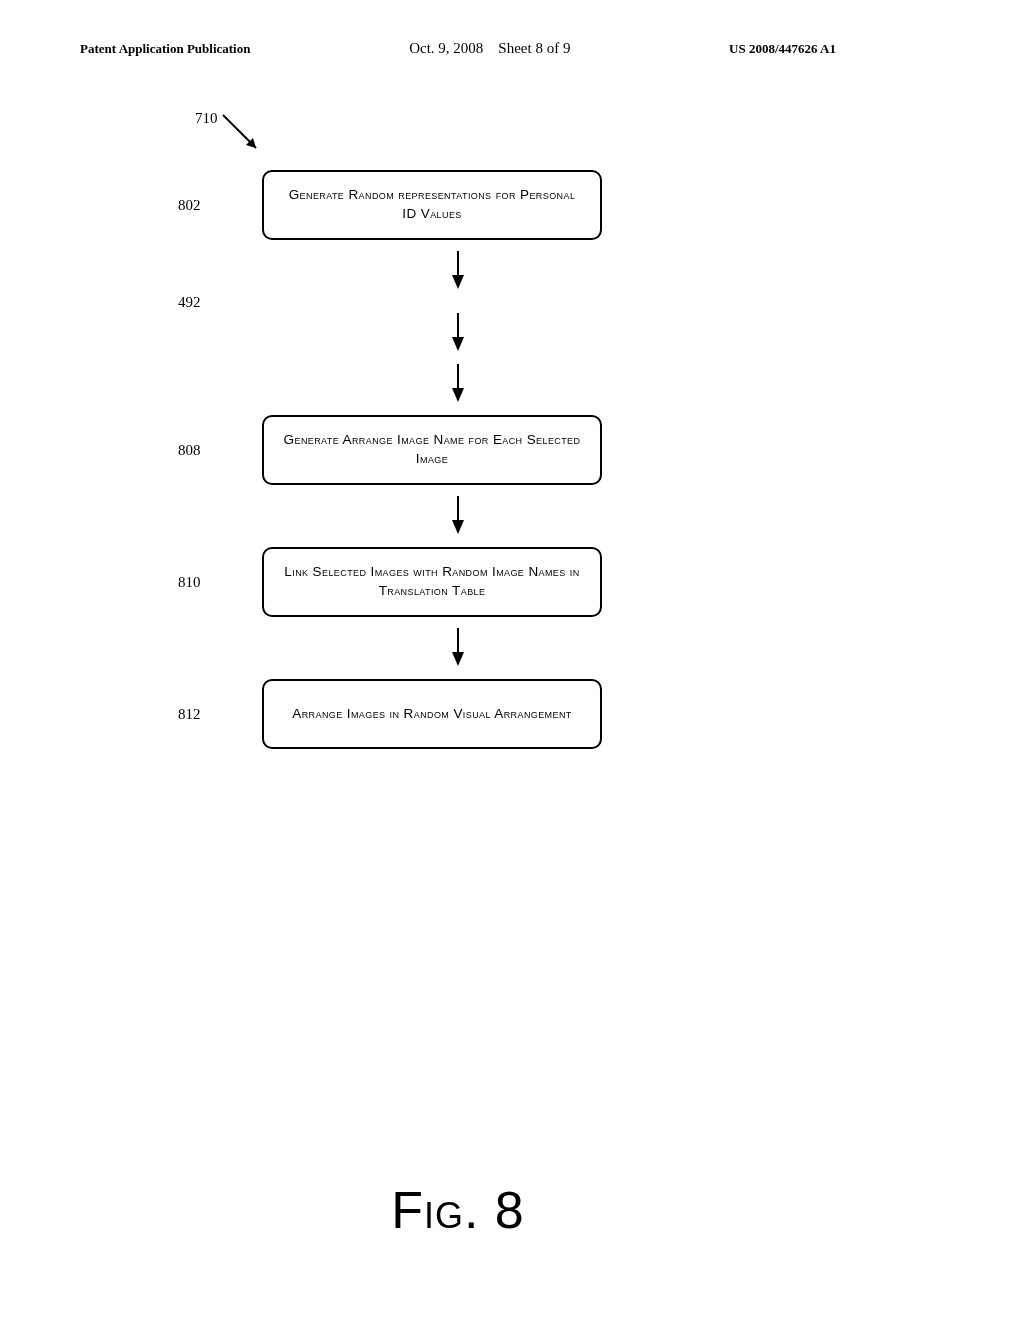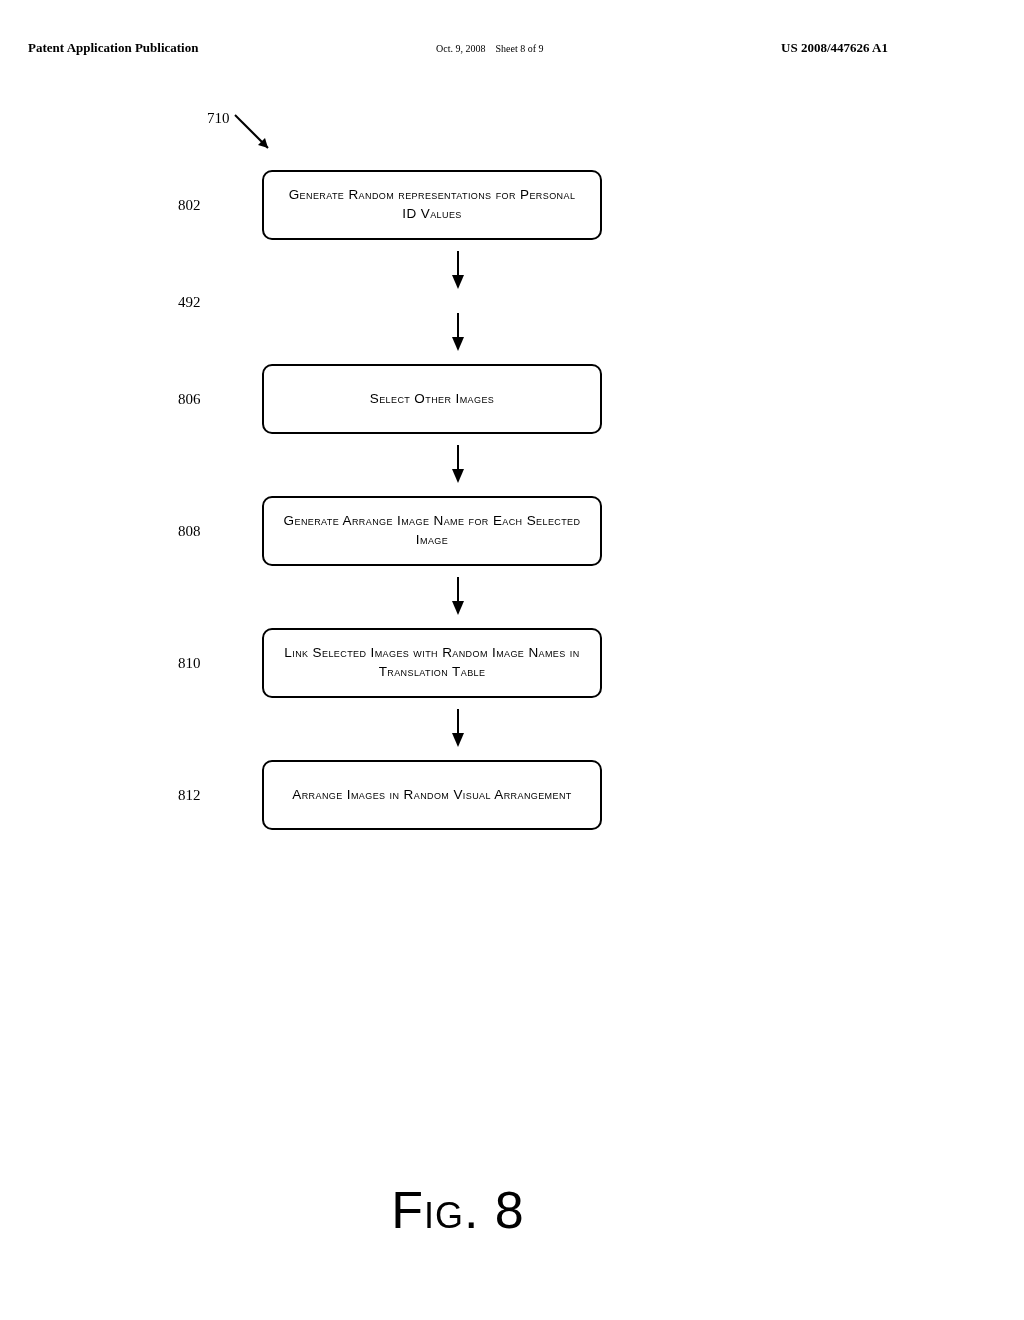--- a/index.html
+++ b/index.html
@@ -10,40 +10,40 @@
       min-height: 1320px;
       position: relative;
       overflow-x: hidden;
     }
 
     .page {
       width: 916px;
       min-height: 1320px;
       background: #fff;
       position: relative;
-      padding: 40px 28px;
+      padding: 40px 80px;
     }
 
     
     .header {
       display: flex;
       justify-content: space-between;
       align-items: baseline;
       border-bottom: none;
       margin-bottom: 30px;
       font-size: 13px;
     }
 
     .header-left {
       font-weight: bold;
       font-size: 13px;
     }
 
     .header-center {
-      font-size: 10px;
+      font-size: 15px;
       text-align: center;
     }
 
     .header-right {
       font-size: 13px;
       font-weight: bold;
     }
 
     
     .flowchart {
@@ -127,21 +127,21 @@
 
   <div class="header">
     <span class="header-left">Patent Application Publication</span>
     <span class="header-center">
       <span>Oct. 9, 2008</span>&nbsp;&nbsp;&nbsp;
       <span>Sheet 8 of 9</span>
     </span>
     <span class="header-right">US 2008/447626 A1</span>
   </div>
 
-  <div style="position:absolute; top:110px; left:207px; display:flex; align-items:flex-start;">
+  <div style="position:absolute; top:110px; left:195px; display:flex; align-items:flex-start;">
     <span style="font-size:15px;">710</span>
     <svg width="45" height="45" viewBox="0 0 45 45">
       <line x1="5" y1="5" x2="38" y2="38" stroke="#000" stroke-width="2"></line>
       <polygon points="38,38 28,35 35,28" fill="#000"></polygon>
     </svg>
   </div>
 
   <div class="flowchart">
 
     <div class="flow-node-wrapper">
@@ -162,26 +162,20 @@
       <span class="node-label">492</span>
     </div>
 
     <div class="flow-arrow">
       <svg width="30" height="40" viewBox="0 0 30 40">
         <line x1="15" y1="0" x2="15" y2="30" stroke="#000" stroke-width="2"></line>
         <polygon points="15,38 9,24 21,24" fill="#000"></polygon>
       </svg>
     </div>
 
-    <div class="flow-node-wrapper">
-      <span class="node-label">806</span>
-      <div class="flow-box">
-        <span>Select Other Images</span>
-      </div>
-    </div>
 
     <div class="flow-arrow">
       <svg width="30" height="40" viewBox="0 0 30 40">
         <line x1="15" y1="0" x2="15" y2="30" stroke="#000" stroke-width="2"></line>
         <polygon points="15,38 9,24 21,24" fill="#000"></polygon>
       </svg>
     </div>
 
     <div class="flow-node-wrapper">
       <span class="node-label">808</span>

